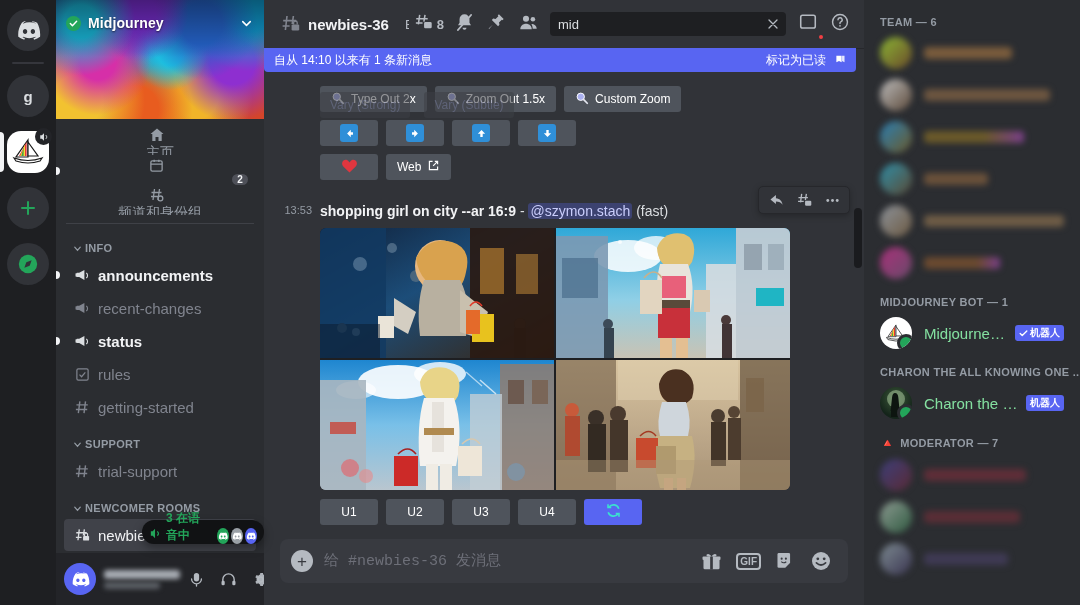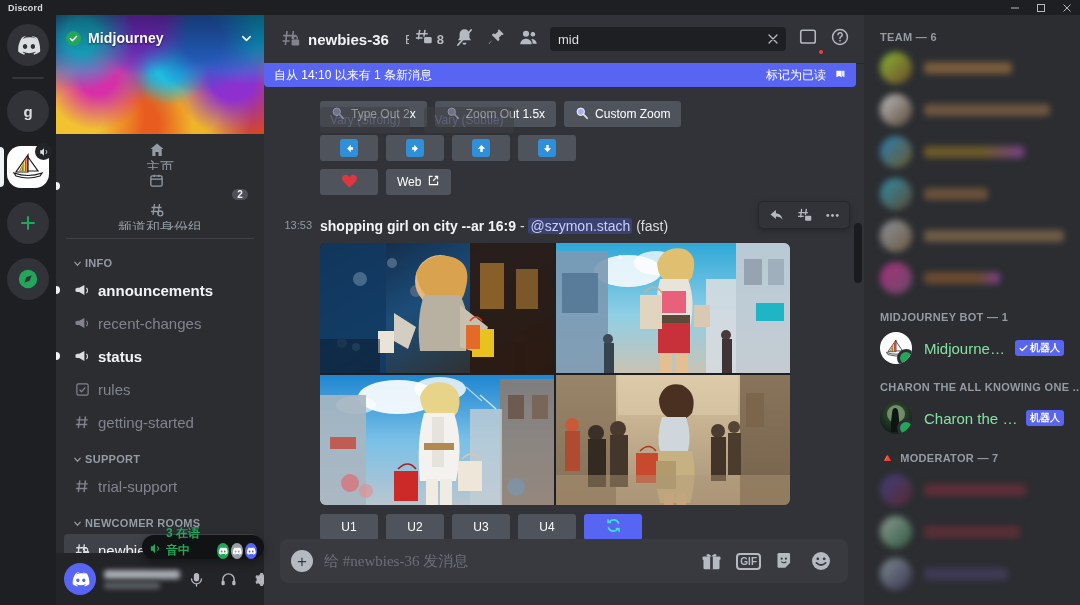--- a/index.html
+++ b/index.html
@@ -207,21 +207,21 @@
     position:absolute; right:2px; top:160px; width:8px; height:60px; background:#1a1b1e; border-radius:4px;
   }
 
   
   .composer-wrap { flex:0 0 auto; padding: 0 16px 22px 16px; }
   .composer {
     min-height:44px; background:#383a40; border-radius:8px; display:flex; align-items:center; padding: 0 16px 0 0;
   }
   .comp-plus { width:44px;height:44px;display:flex;align-items:center;justify-content:center;cursor:pointer; }
   .comp-plus .circ { width:22px;height:22px;border-radius:50%;background:#b5bac1;display:flex;align-items:center;justify-content:center;color:#383a40;font-size:17px;line-height:1;font-weight:300; }
-  .comp-input { flex:1 1 auto; background:transparent;border:0;outline:0;color:#dbdee1;font-size:15px;font-family:Liberation Serif, serif; }
+  .comp-input { flex:1 1 auto; background:transparent;border:0;outline:0;color:#dbdee1;font-size:15px;font-family:Liberation Mono, monospace; }
   .comp-input::placeholder { color:#6d6f78; }
   .comp-tools { display:flex; align-items:center; gap:14px; }
   .comp-ico { color:#b5bac1; display:flex; cursor:pointer; }
   .gifbox { border:2px solid #b5bac1; border-radius:4px; color:#b5bac1; font-size:10px; font-weight:bold; padding:0 2px; line-height:13px; height:17px; display:flex;align-items:center; }
 
   
   .members { width:216px; flex:0 0 216px; background:#2b2d31; overflow:hidden; padding-top: 16px; }
   .mem-cat {
     color:#949ba4; font-size:11px; font-weight:bold; letter-spacing:.3px; padding: 0 8px 4px 16px;
     display:flex; align-items:center; margin-top: 12px; white-space:nowrap; overflow:hidden;
@@ -237,40 +237,20 @@
     padding: 1px 4px; display:flex; align-items:center; gap:2px; flex:0 0 auto;
   }
   .blurav { filter: blur(3px); }
   .blurname { filter: blur(3.2px); border-radius:4px; }
 </style>
 </head>
 <body>
 
 <div class="app">
 
-  <div class="titlebar">
-    <div class="tb-title">Discord</div>
-    <div class="tb-controls">
-      <div class="tb-btn">
-        <svg width="10" height="10" viewBox="0 0 10 10">
-            <path d="M1 5h8" stroke="#b5bac1" stroke-width="1"></path>
-          </svg>
-      </div>
-      <div class="tb-btn">
-        <svg width="10" height="10" viewBox="0 0 10 10">
-            <rect x="1.5" y="1.5" width="7" height="7" fill="none" stroke="#b5bac1" stroke-width="1"></rect>
-          </svg>
-      </div>
-      <div class="tb-btn">
-        <svg width="10" height="10" viewBox="0 0 10 10">
-            <path d="M1.5 1.5l7 7M8.5 1.5l-7 7" stroke="#b5bac1" stroke-width="1"></path>
-          </svg>
-      </div>
-    </div>
-  </div>
 
   <div class="body-row">
 
     <div class="rail">
       <div class="rail-item">
         <div class="rail-icon">
           <svg width="25" height="19" viewBox="0 0 24 18" fill="#dbdee1">
               <path d="M20.3 1.6A19 19 0 0 0 15.6.2l-.2.5c1.6.4 2.9 1 4.1 1.7a16.5 16.5 0 0 0-12.9 0C7.7.7 9 .1 10.6-.3l-.3-.5A19 19 0 0 0 5.6 1.6C2.6 6.1 1.8 10.5 2.2 14.9a19.1 19.1 0 0 0 5.8 2.9l.5-1.3c-.8-.3-1.5-.7-2.2-1.1l.5-.4a13.6 13.6 0 0 0 11.7 0l.5.4c-.7.4-1.4.8-2.2 1.1l.5 1.3a19 19 0 0 0 5.8-2.9c.5-5.1-.8-9.5-2.8-13.3zM8.7 12.3c-1.1 0-2.1-1-2.1-2.3s.9-2.4 2.1-2.4 2.1 1.1 2.1 2.4-.9 2.3-2.1 2.3zm7.5 0c-1.1 0-2.1-1-2.1-2.3s.9-2.4 2.1-2.4 2.1 1.1 2.1 2.4-.9 2.3-2.1 2.3z"></path>
             </svg>
         </div>

